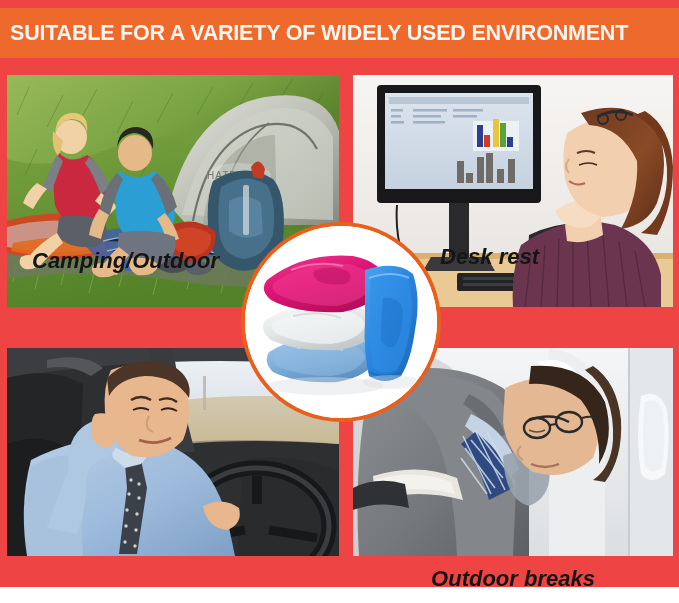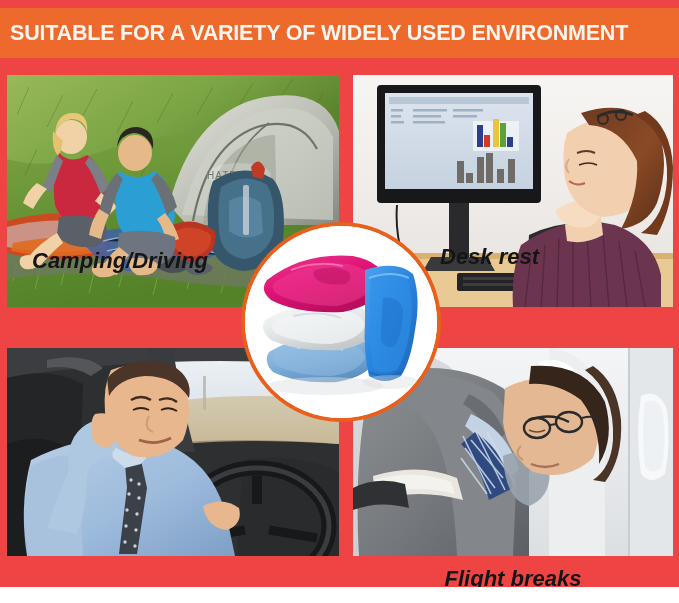--- a/index.html
+++ b/index.html
@@ -478,23 +478,23 @@
 
             <path d="M20 128 Q66 114 104 130 L110 152 Q66 140 22 152 Z" fill="#e8e6df"></path>
             <path d="M22 132 Q62 120 98 134 L102 146 Q64 136 24 146 Z" fill="#f4f2ec"></path>
             <path d="M0 140 Q24 128 52 136 L56 160 Q26 152 0 162 Z" fill="#2f3134"></path>
           </g>
         </svg>
       </div>
     </div>
   </div>
 
-  <div class="caption cap-tl">Camping/Driving</div>
+  <div class="caption cap-tl">Camping/Outdoor</div>
   <div class="caption cap-tr">Desk rest</div>
-  <div class="caption cap-br">Flight breaks</div>
+  <div class="caption cap-br">Outdoor breaks</div>
 
   <div class="product-circle">
     <svg viewBox="0 0 192 192" preserveAspectRatio="xMidYMid meet">
       <defs>
         <linearGradient id="pinkP" x1="0" y1="0" x2="0.6" y2="1">
           <stop offset="0%" stop-color="#f0388c"></stop>
           <stop offset="50%" stop-color="#de1476"></stop>
           <stop offset="100%" stop-color="#b50e5c"></stop>
         </linearGradient>
         <linearGradient id="whiteP" x1="0" y1="0" x2="0.5" y2="1">

